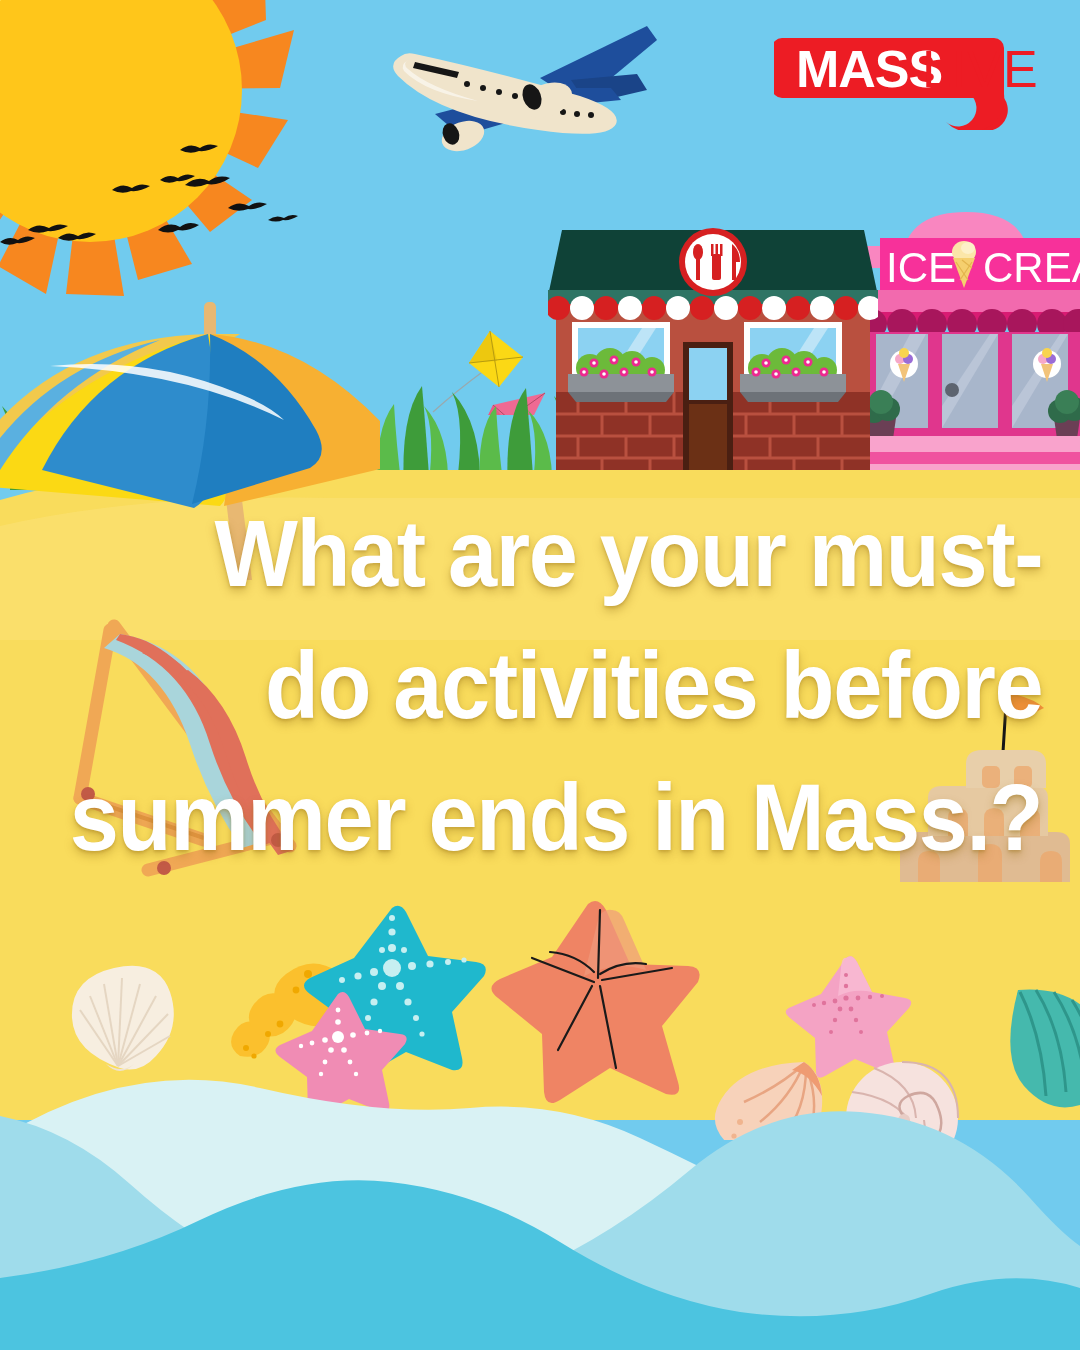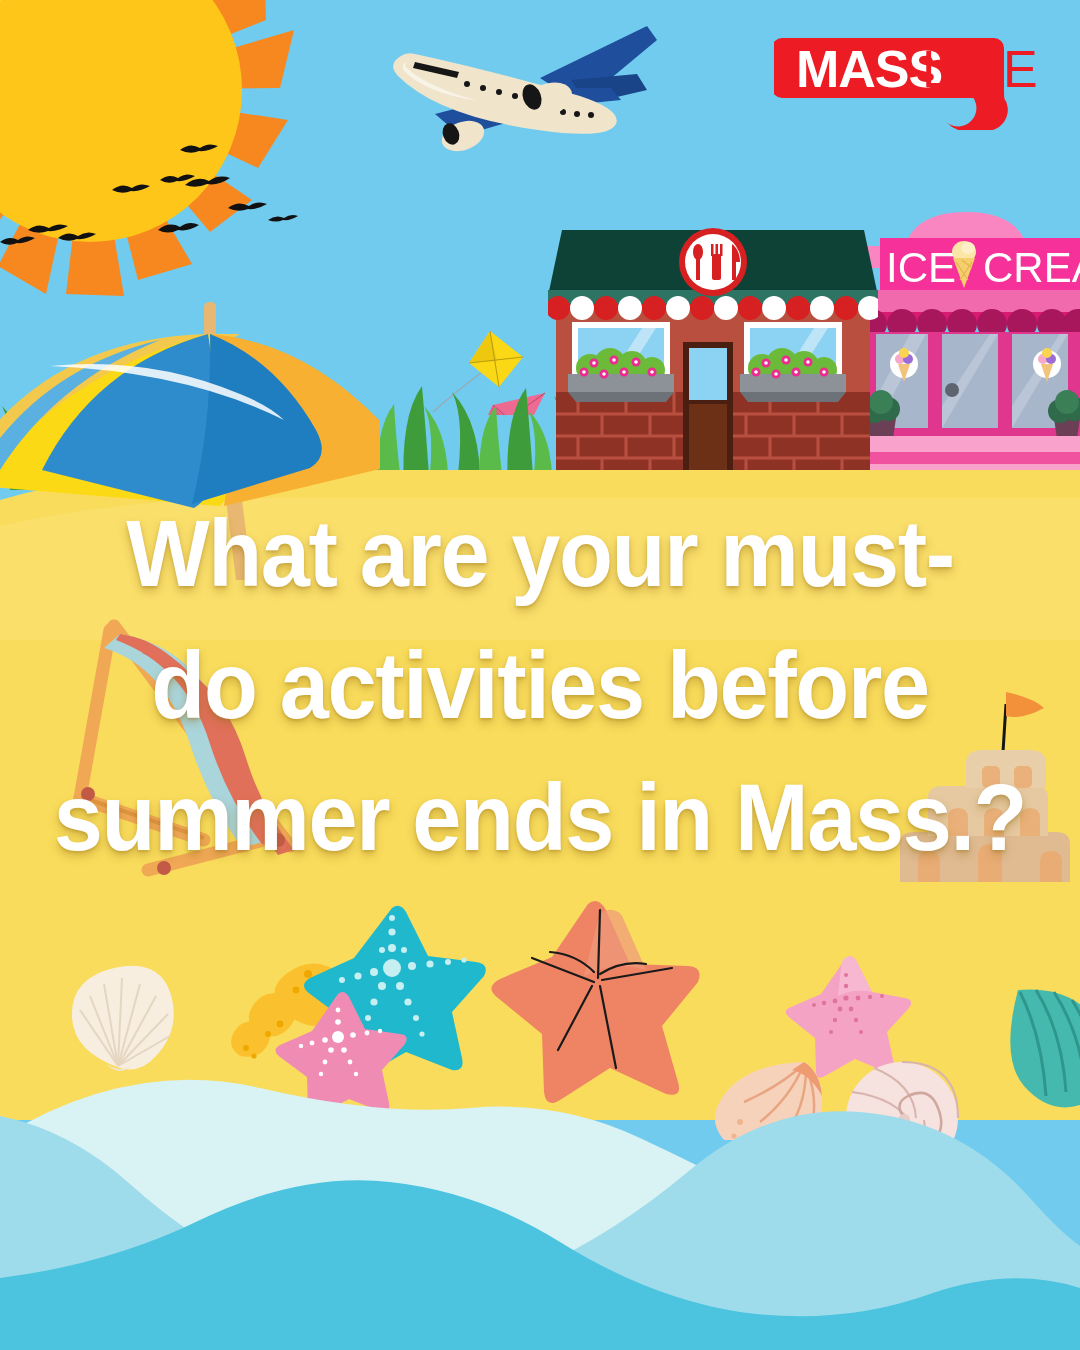--- a/index.html
+++ b/index.html
@@ -21,21 +21,21 @@
   }
   #logo .live-text{
     font-family:"Liberation Sans",sans-serif;
     font-weight:normal;font-size:52px;letter-spacing:1px;
     fill:#ed1c24;
   }
 
   
   #headline{
     position:absolute;left:0;top:487px;width:1080px;
-    text-align:center;
+    text-align:right;
     z-index:60;
     pointer-events:none;
   }
   #headline .line{
     display:block;
     color:#ffffff;
     font-family:"Liberation Sans",sans-serif;
     font-weight:bold;
     font-size:95px;
     line-height:132px;

